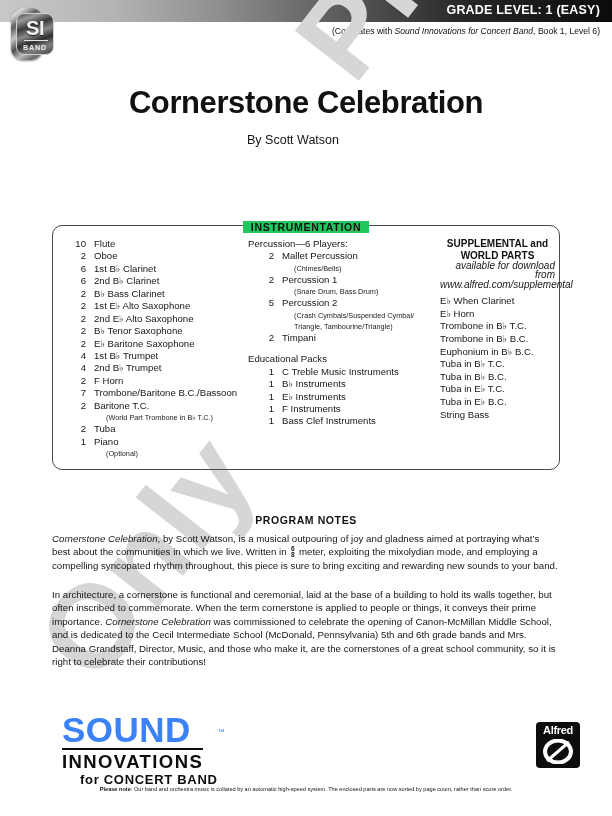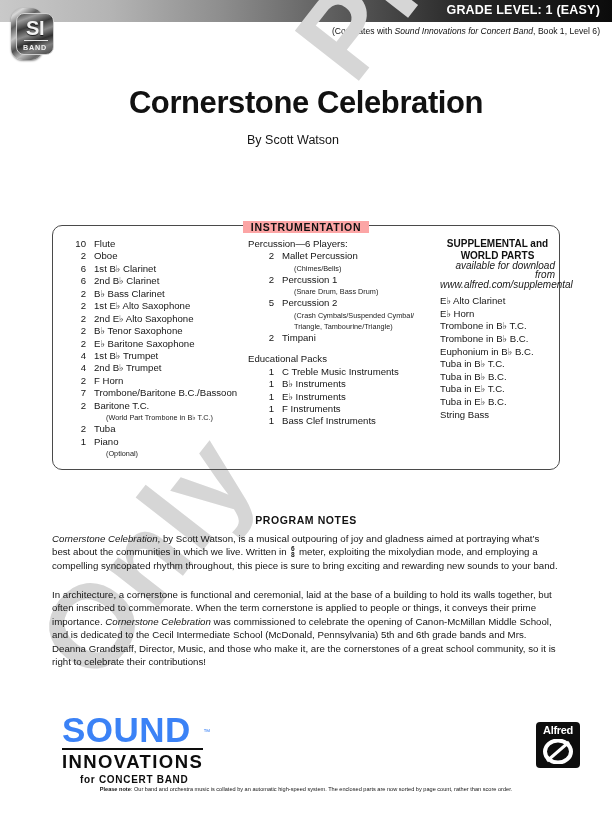--- a/index.html
+++ b/index.html
@@ -159,21 +159,21 @@
   }
   #instr-heading-wrap {
     position: absolute;
     left: 52px; top: 217px;
     width: 508px;
     text-align: center;
     z-index: 7;
   }
   #instr-heading {
     display: inline-block;
-    background: #fca5a5;
+    background: #22c55e;
     padding: 0 8px;
     font-size: 10.5px;
     font-weight: bold;
     letter-spacing: 0.7px;
     color: #111111;
   }
 
   .col { position: absolute; z-index: 7; }
   #col-left  { left: 66px;  top: 238px; width: 185px; }
   #col-mid   { left: 248px; top: 238px; width: 190px; }
@@ -292,21 +292,21 @@
     margin: 1px 0 2px 0;
   }
   #si-brand .word2 {
     font-size: 18.5px;
     font-weight: bold;
     letter-spacing: 1.4px;
     line-height: 19px;
     color: #0d0d0d;
   }
   #si-brand .word3 {
-    font-size: 10px;
+    font-size: 13px;
     font-weight: bold;
     letter-spacing: 0.7px;
     line-height: 14px;
     color: #0d0d0d;
     padding-left: 18px;
     padding-top: 2px;
   }
 
   
   #alfred-logo {
@@ -488,21 +488,21 @@
       <span>Bass Clef Instruments</span>
     </div>
   </div>
 
 <div class="col" id="col-right">
   <div class="sup-title">SUPPLEMENTAL and</div>
   <div class="sup-title">WORLD PARTS</div>
   <div class="sup-note">available for download from</div>
   <div class="sup-note">www.alfred.com/supplemental</div>
   <div class="sup-list" id="sup-list">
-      <div class="sup-item">E♭ Alto Clarinet</div>
+      <div class="sup-item">E♭ When Clarinet</div>
       <div class="sup-item">E♭ Horn</div>
       <div class="sup-item">Trombone in B♭ T.C.</div>
       <div class="sup-item">Trombone in B♭ B.C.</div>
       <div class="sup-item">Euphonium in B♭ B.C.</div>
       <div class="sup-item">Tuba in B♭ T.C.</div>
       <div class="sup-item">Tuba in B♭ B.C.</div>
       <div class="sup-item">Tuba in E♭ T.C.</div>
       <div class="sup-item">Tuba in E♭ B.C.</div>
       <div class="sup-item">String Bass</div>
     </div>

